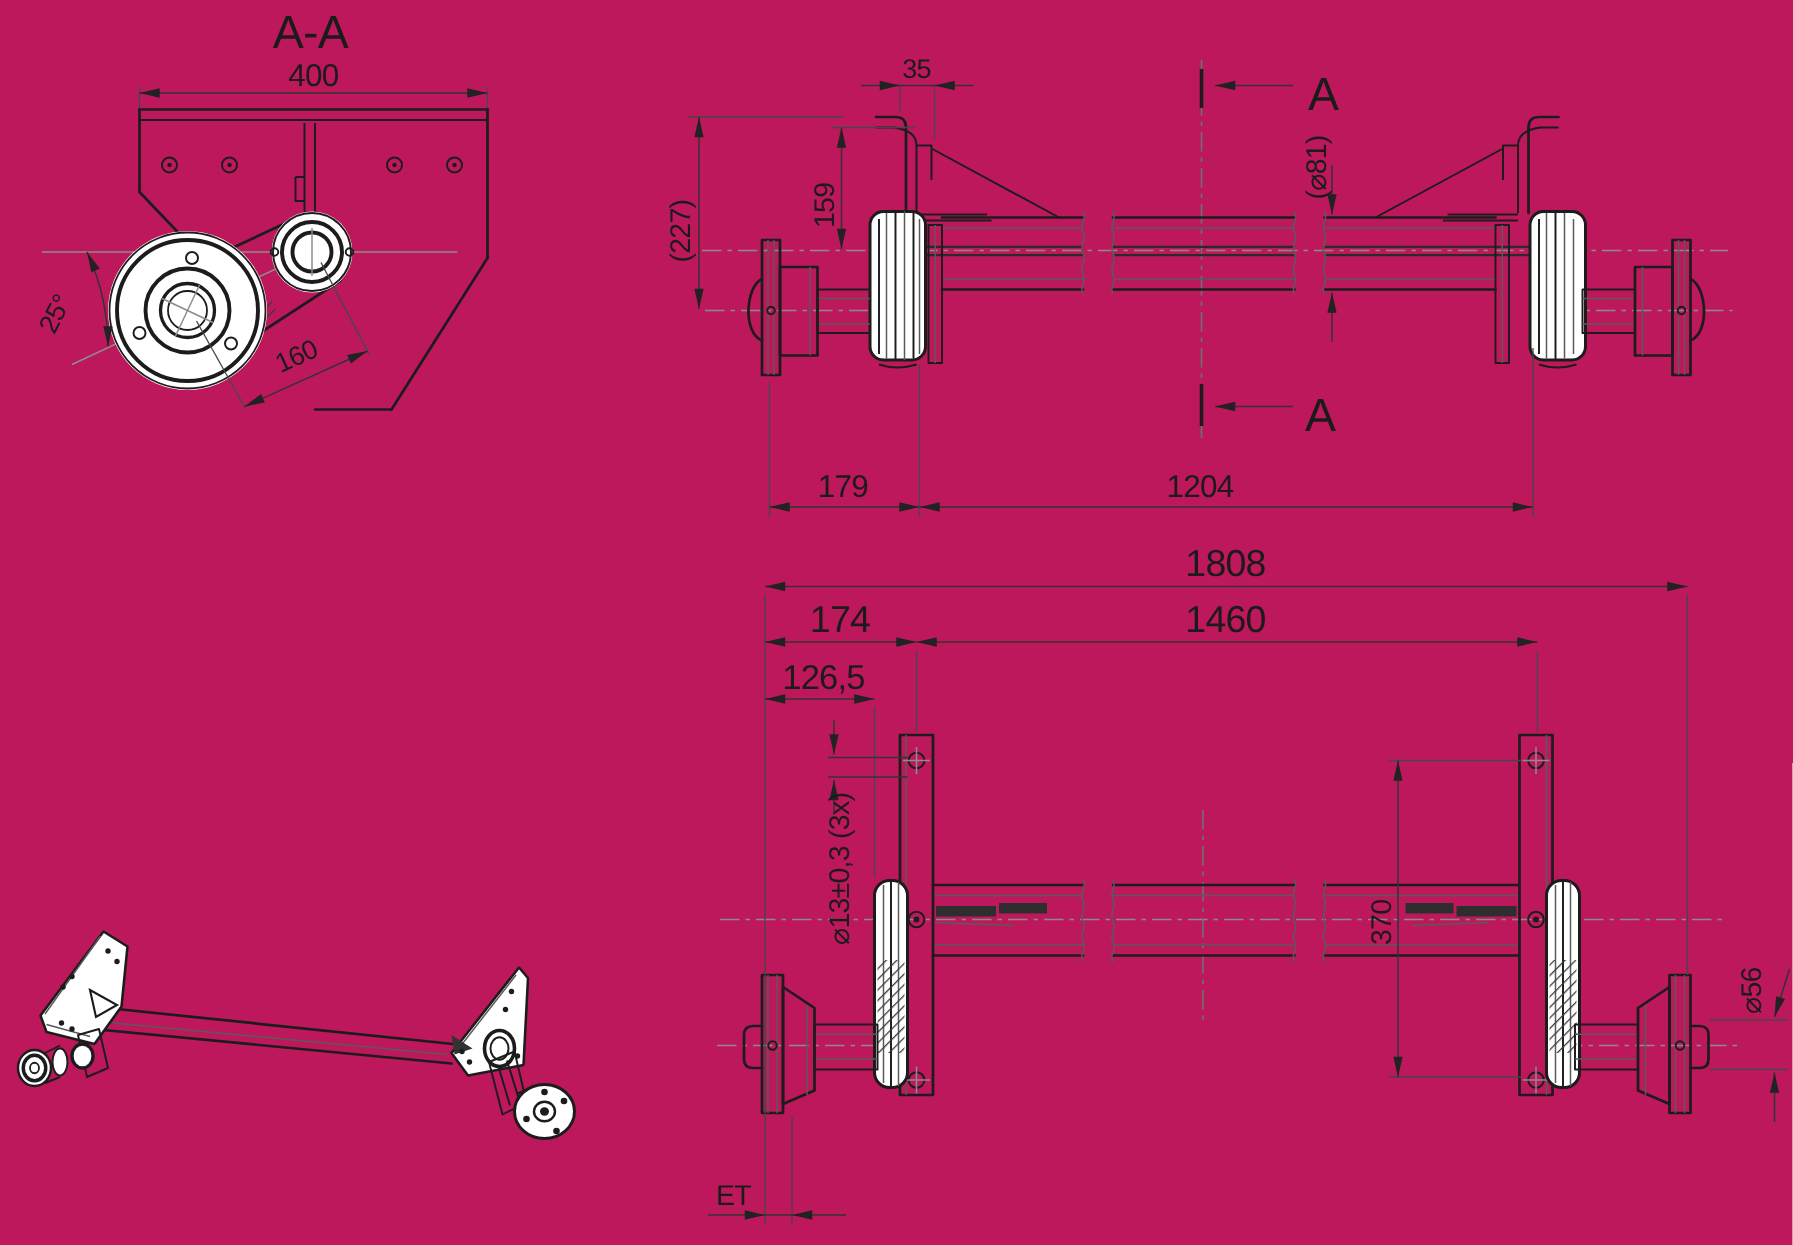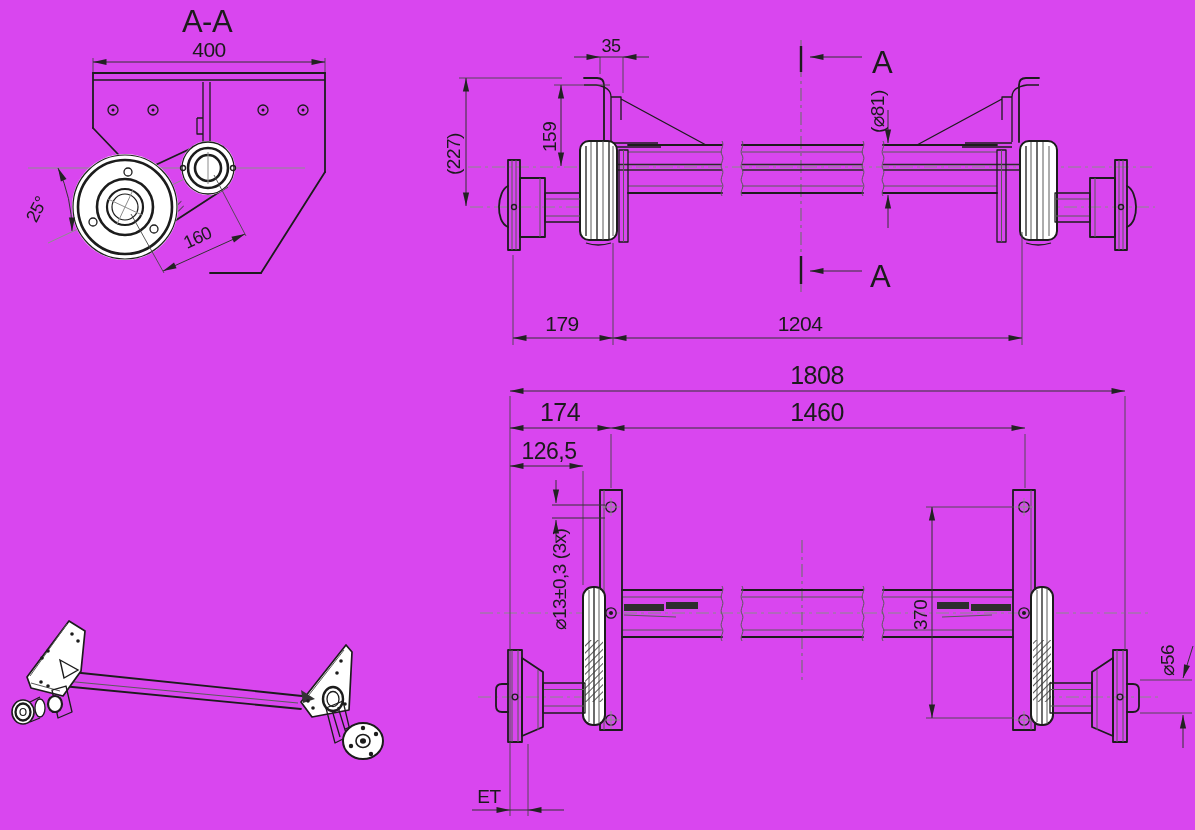--- a/index.html
+++ b/index.html
@@ -1,16 +1,16 @@
 <!DOCTYPE html>
 <html><head>
 <meta charset="utf-8">
 <style>
   html,body{margin:0;padding:0;background:#fff}
-  .canvas{position:relative;width:1195px;height:830px;background:#d946ef;overflow:hidden}
+  .canvas{position:relative;width:1195px;height:830px;background:#be185d;overflow:hidden}
   svg{position:absolute;left:0;top:0}
   .ol{stroke:#1c1c1c;stroke-width:1.8;fill:none;stroke-linejoin:round;stroke-linecap:round}
   .om{stroke:#1c1c1c;stroke-width:1.3;fill:none;stroke-linejoin:round}
   .thin{stroke:#5a5a5a;stroke-width:1;fill:none}
   .gthin{stroke:#8d8d8d;stroke-width:1;fill:none}
   .cl{stroke:#8a8a8a;stroke-width:1;fill:none;stroke-dasharray:13 4 3 4}
   .cld{stroke:#6f6f6f;stroke-width:1.1;fill:none;stroke-dasharray:13 4 3 4}
   .dim{stroke:#333;stroke-width:1;fill:none}
   .ext{stroke:#474747;stroke-width:0.9;fill:none}
   .band{stroke:#2a2a2a;stroke-width:1.5;fill:none}

